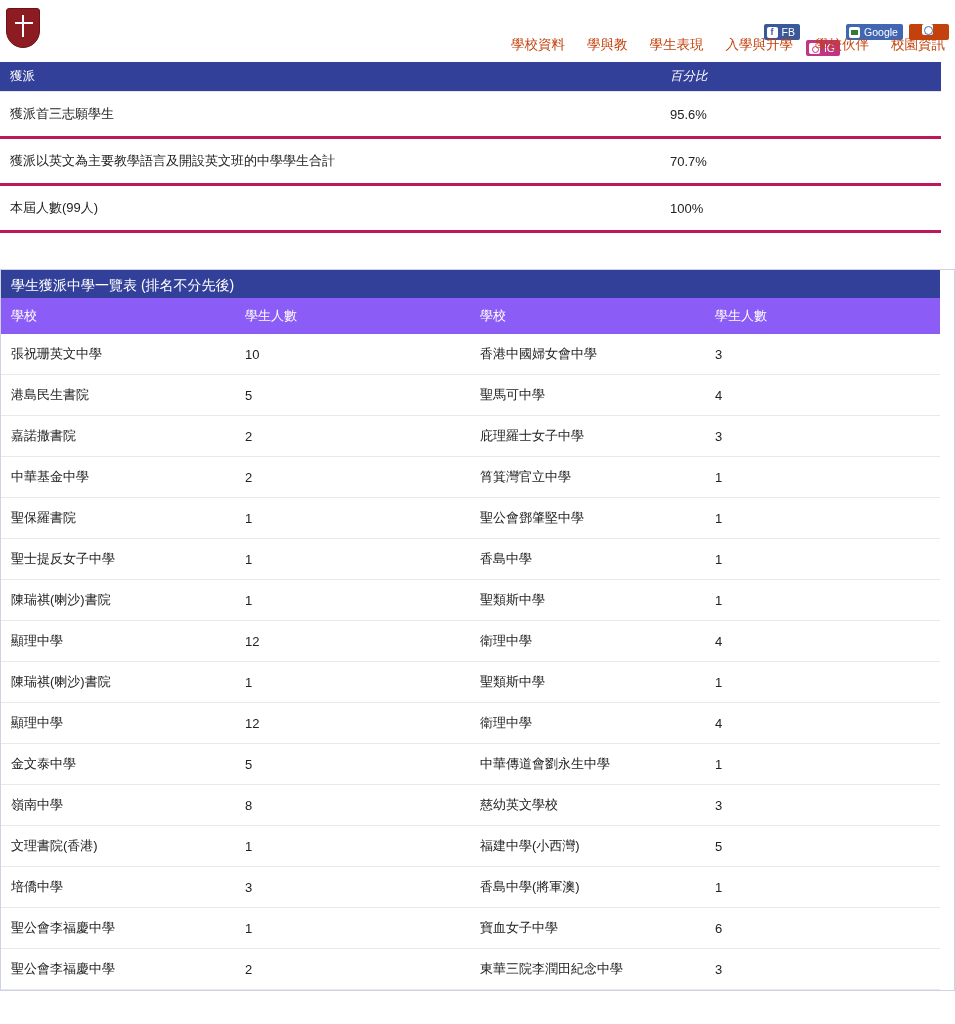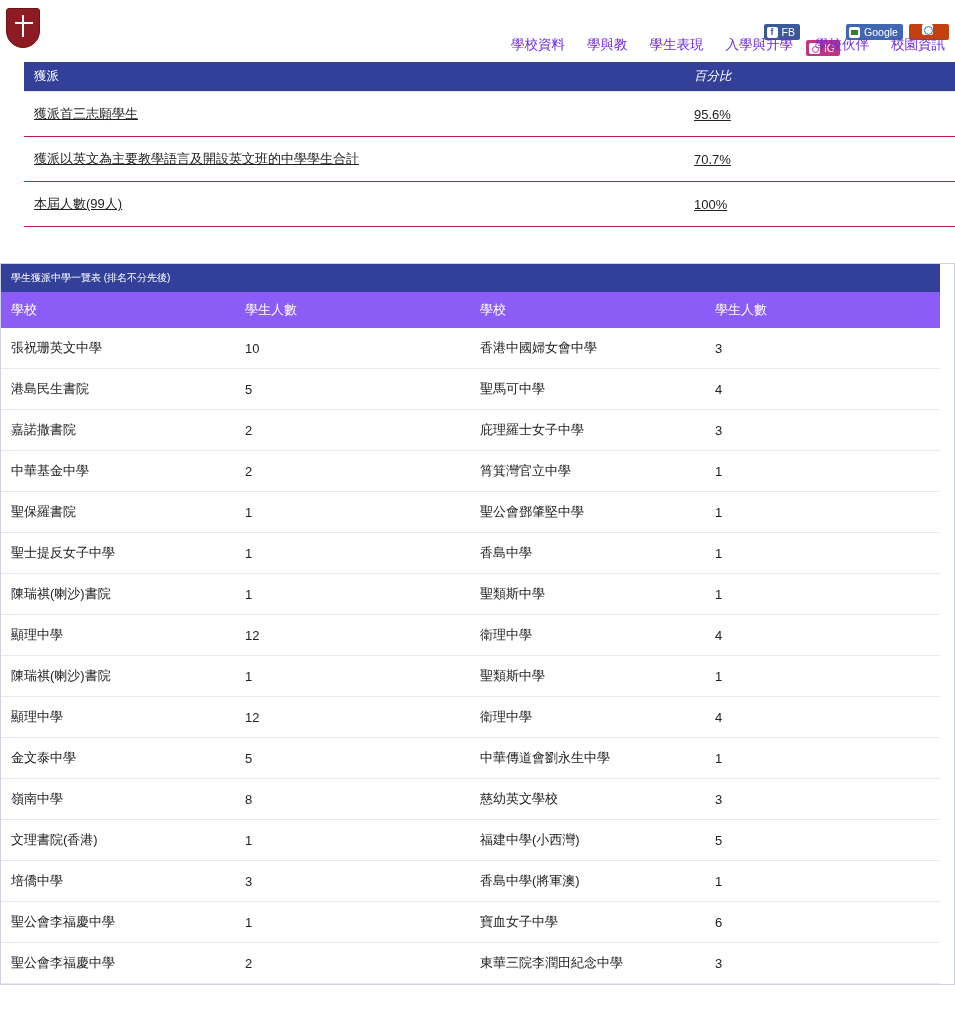--- a/index.html
+++ b/index.html
@@ -139,63 +139,62 @@
     border-radius: 50%;
   }
 
   
   .main-nav {
     position: absolute;
     right: 10px; top: 36px;
     display: flex;
     gap: 22px;
     font-size: 13.5px;
-    color: #6d28d9;
+    color: #c2410c;
   }
   .main-nav .nav-item {
     white-space: nowrap;
     cursor: pointer;
   }
 
   
-  .summary-wrap { position: relative; z-index: 2; margin-left: 24px; }
+  .summary-wrap { position: relative; z-index: 2; }
   table.summary { width: 941px; border-collapse: collapse; }
   table.summary thead th {
     background: #33409a;
     color: #ffffff;
     font-weight: normal;
     font-size: 12.5px;
     text-align: left;
     padding: 6px 10px;
     height: 26px;
     border: none;
   }
   table.summary tbody td {
     font-size: 13px;
     color: #222;
     padding: 13px 10px;
-    border-bottom: 1px solid #be185d;
+    border-bottom: 3px solid #be185d;
     background: #ffffff;
     vertical-align: middle;
-    text-decoration: underline;
   }
   table.summary tbody tr:first-child td { border-top: 1px solid #e6e6e6; }
   .col-a { width: 660px; }
   .col-b { width: 281px; font-style: italic; }
 
   .gap-1 { height: 36px; }
 
   
   .alloc-wrap { border: 1px solid #cdd3e4; }
   table.alloc { width: 939px; border-collapse: collapse; }
   table.alloc caption {
     caption-side: top;
     background: #33409a;
     color: #ffffff;
-    font-size: 10px;
+    font-size: 14px;
     text-align: left;
     padding: 7px 10px;
     height: 28px;
     box-sizing: border-box;
   }
   table.alloc thead th {
     background: #8b5cf6;
     color: #ffffff;
     font-weight: normal;
     font-size: 13px;

